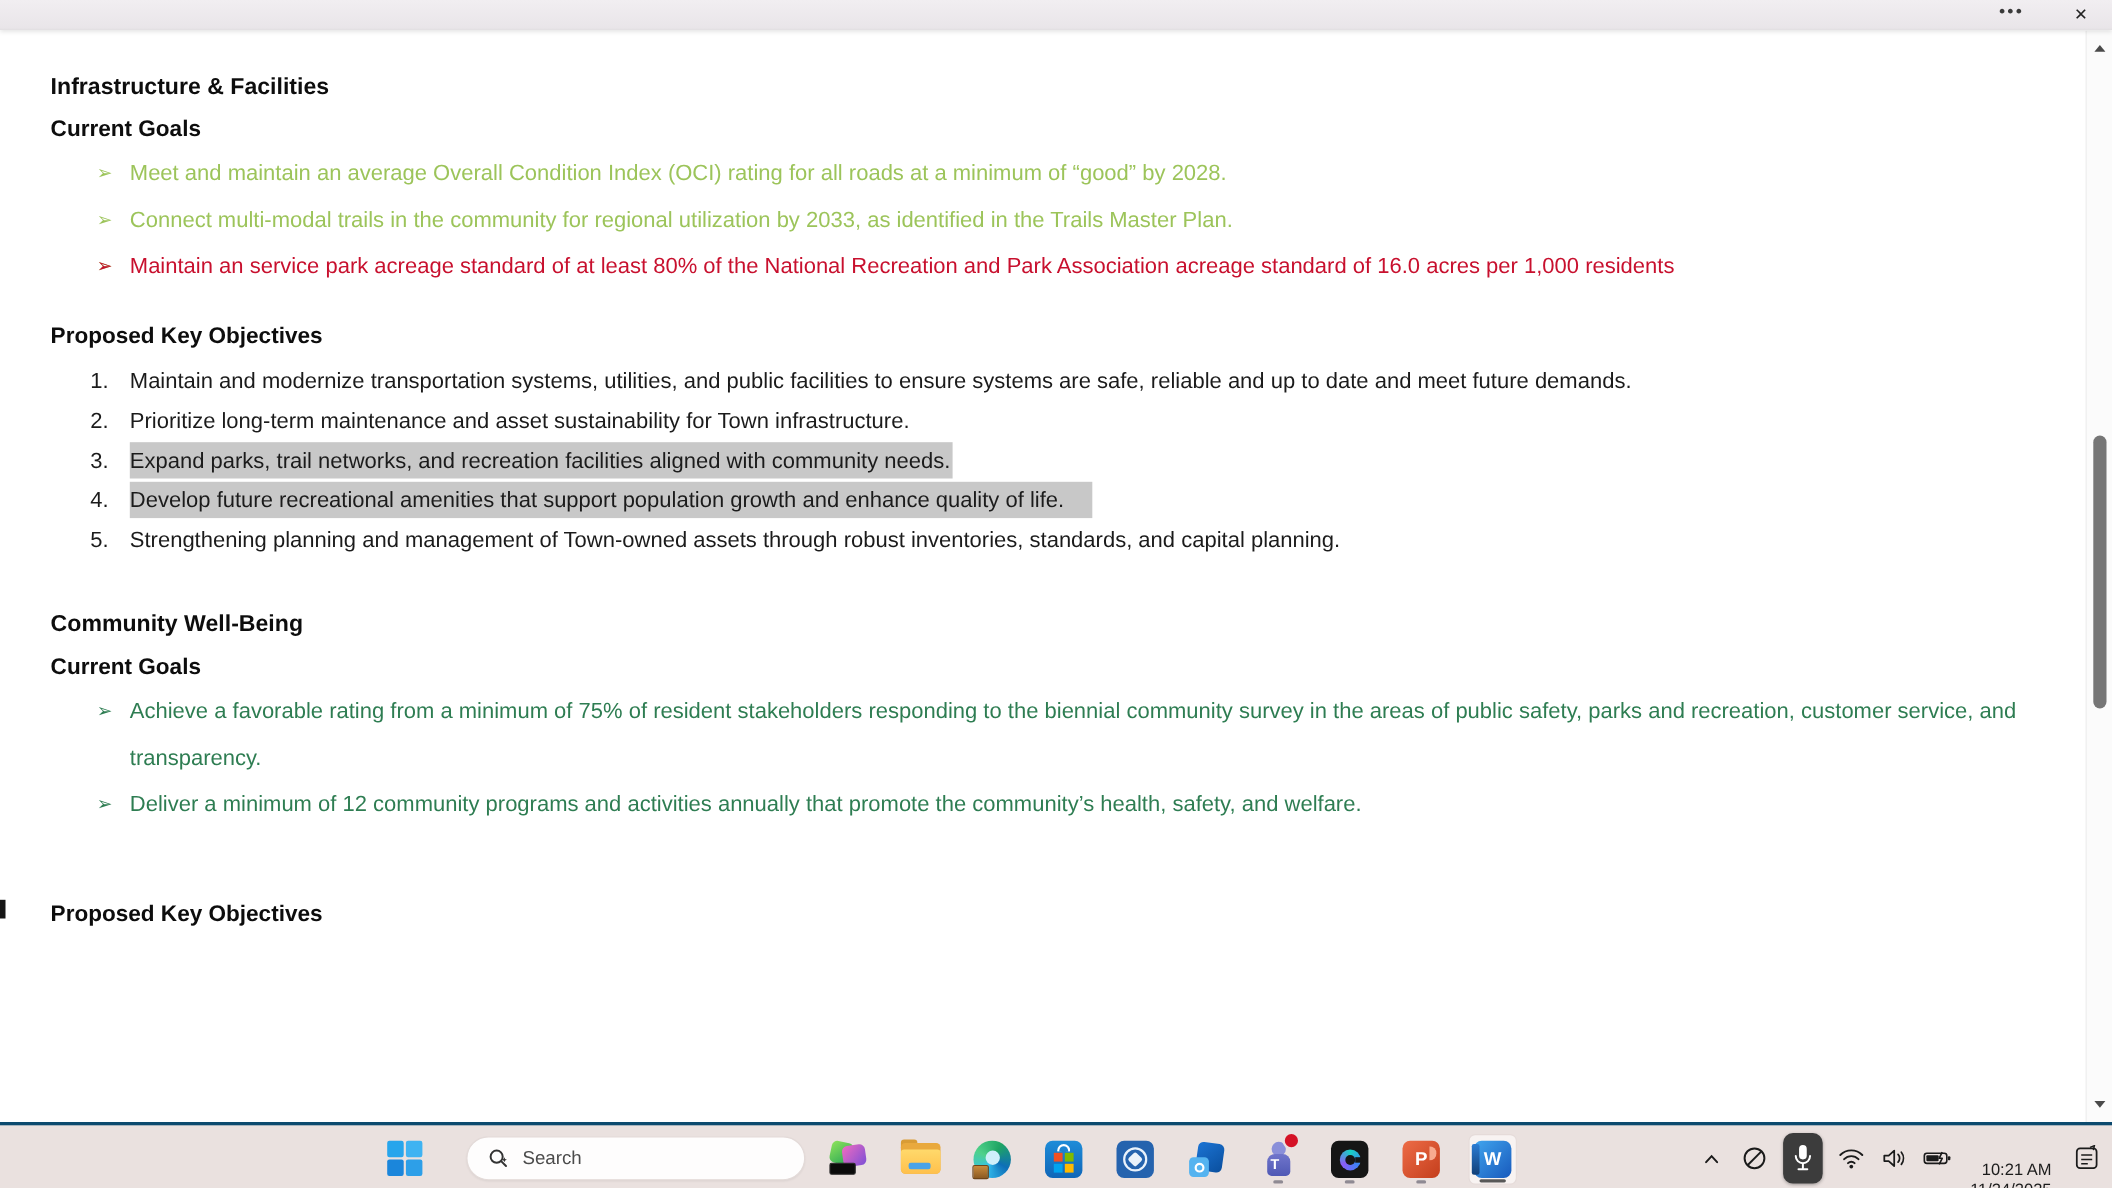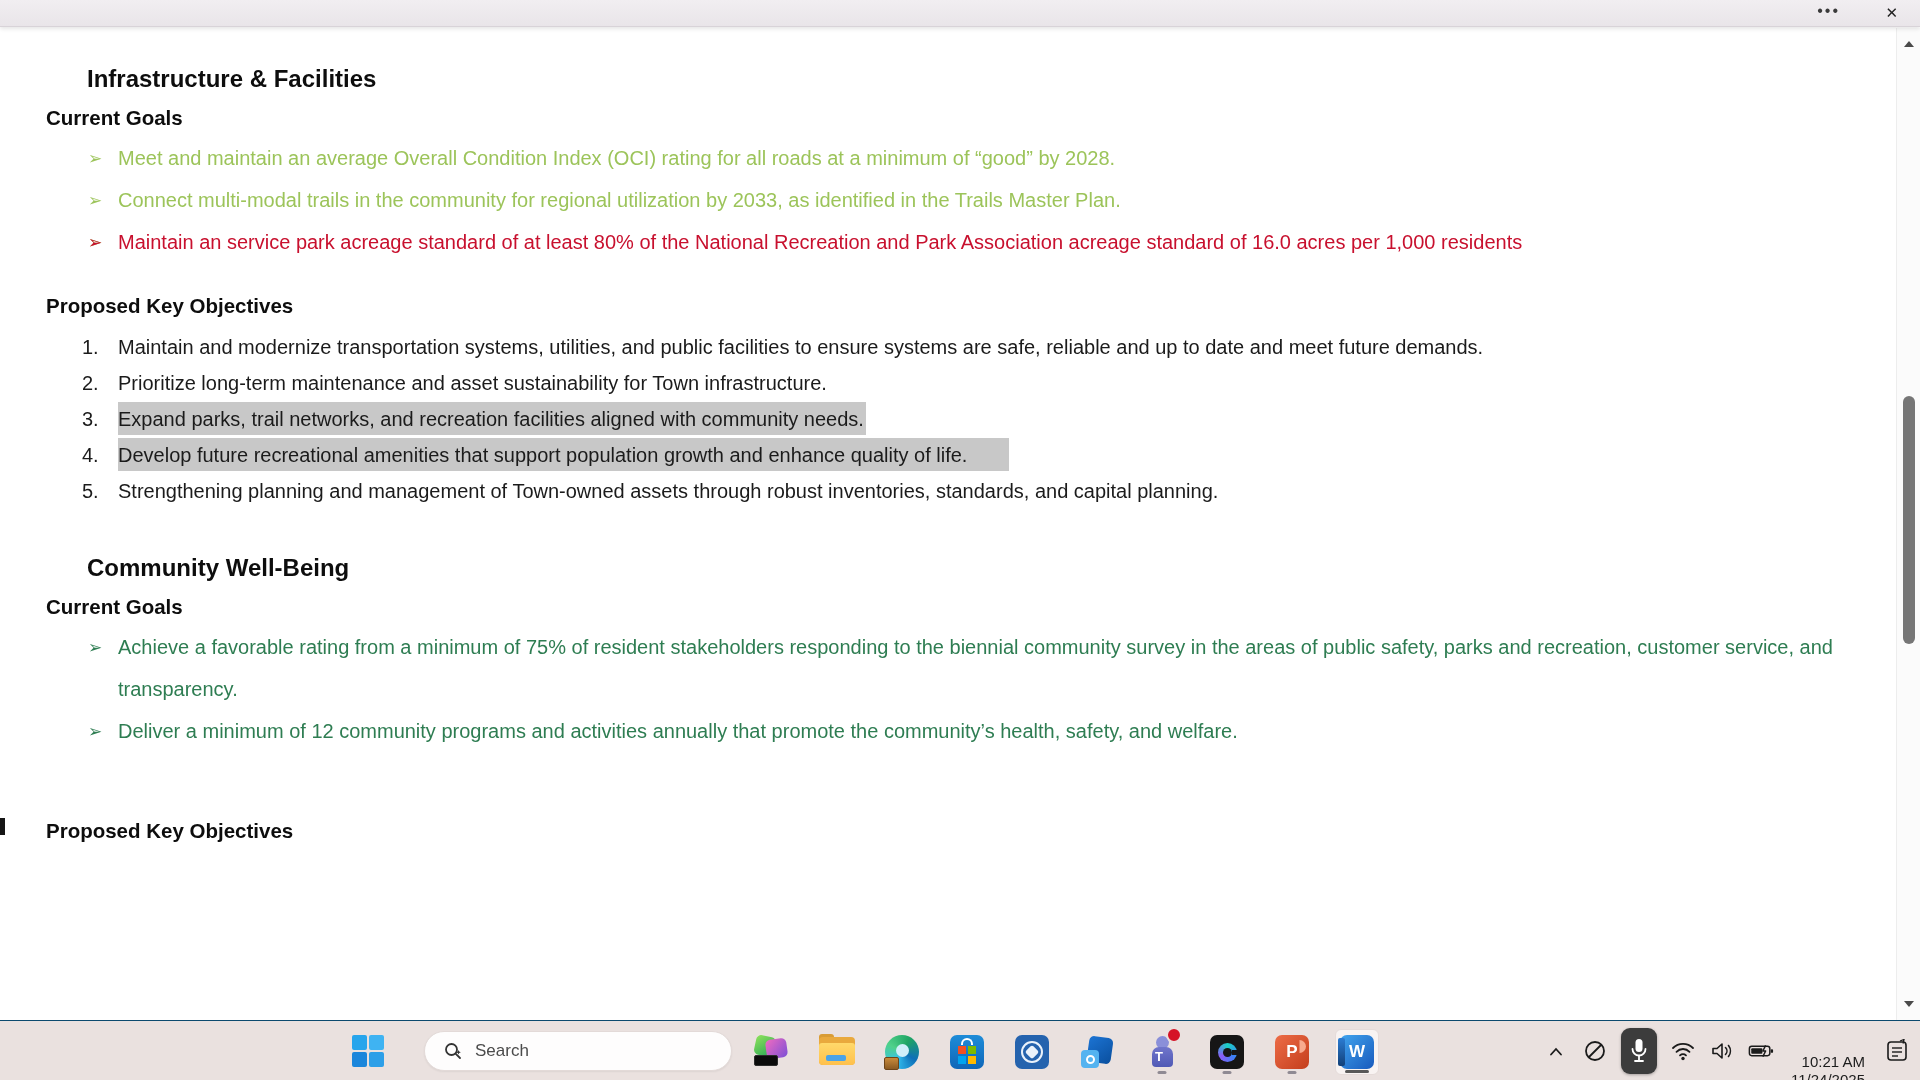--- a/index.html
+++ b/index.html
@@ -11,52 +11,52 @@
     background:linear-gradient(#F1EEF1,#E9E5E9); border-bottom:1px solid #D8D3D8;
     box-shadow:0 2px 4px rgba(0,0,0,.10); z-index:30; }
   .titlebar .more { position:absolute; right:80px; top:2px; font-size:16px; color:#3a3a3a;
     letter-spacing:2px; cursor:default; }
   .titlebar .close { position:absolute; right:22px; top:4px; font-size:15px; color:#222; }
 
   
   .docarea { position:absolute; top:28px; left:0; right:24px; bottom:60px;
     background:#fff; overflow:hidden; }
   .doc-content { padding:36px 60px 0 46px; color:#1f1f1f; font-size:20px; }
-  h1.doc { font-size:24px; line-height:30px; font-weight:bold; color:#0d0d0d;margin-left:41px; }
+  h1.doc { font-size:21px; line-height:30px; font-weight:bold; color:#0d0d0d; }
   h2.doc { font-size:20.5px; line-height:30px; font-weight:bold; color:#0d0d0d; }
   .h-sub { margin-top:9px; }
   ul.goals { list-style:none; margin-top:4px; }
   ul.goals li { position:relative; padding-left:72px; line-height:42px; }
   ul.goals .arrow { position:absolute; left:42px; top:0; font-family:"DejaVu Sans",sans-serif; font-size:17px; }
   .green  { color:#9CC45A; }
   .dgreen { color:#2E7D52; }
   .red    { color:#C8102E; }
   .u-red  { text-underline-offset:3px; }
   .objtitle { margin-top:28px; }
   ol.objectives { list-style:none; margin-top:8px; }
   ol.objectives li { position:relative; padding-left:72px; line-height:36px; color:#1b1b1b; }
   ol.objectives .num { position:absolute; left:36px; top:0; width:28px; }
   .sel { background:#C8C8C8; padding:6px 2px 5px 0; }
-  .sel-ext { padding-right:42px; }
+  .sel-ext { padding-right:26px; }
   .sect2 { margin-top:44px; }
   .objtitle2 { margin-top:64px; }
   .edge-mark { position:absolute; left:0; top:790px; width:5px; height:17px; background:#151515; }
 
   
   .scrollbar { position:absolute; top:28px; right:0; width:24px; bottom:60px;
     background:#FBFBFB; border-left:1px solid #EDEDED; }
   .sb-arrow { position:absolute; left:0; width:24px; height:20px; display:flex;
     align-items:center; justify-content:center; color:#4a4a4a; }
   .sb-up { top:6px; } .sb-down { bottom:6px; }
   .sb-thumb { position:absolute; left:6px; top:368px; width:12px; height:248px;
     background:#767676; border-radius:6px; }
 
   
   .taskbar { position:absolute; left:0; right:0; bottom:0; height:60px;
-    background:#EAE1DF; border-top:1px solid #0c4a6e; z-index:40; }
+    background:#EAE1DF; border-top:3px solid #0c4a6e; z-index:40; }
   .start { position:absolute; left:352px; top:14px; width:32px; height:32px;
     display:grid; grid-template-columns:15px 15px; grid-template-rows:15px 15px; gap:2px; }
   .start div { border-radius:2px; }
   .w1{background:#27A5EC}.w2{background:#3FB3F2}.w3{background:#1B86DB}.w4{background:#2D9FE8}
 
   .search-pill { position:absolute; left:424px; top:10px; width:308px; height:40px;
     background:#FEFDFD; border:1px solid #E3DAD8; border-radius:20px;
     display:flex; align-items:center; padding-left:18px; gap:12px;
     box-shadow:0 1px 2px rgba(0,0,0,.06); }
   .search-pill .label { color:#4b4b4b; font-size:17px; }

